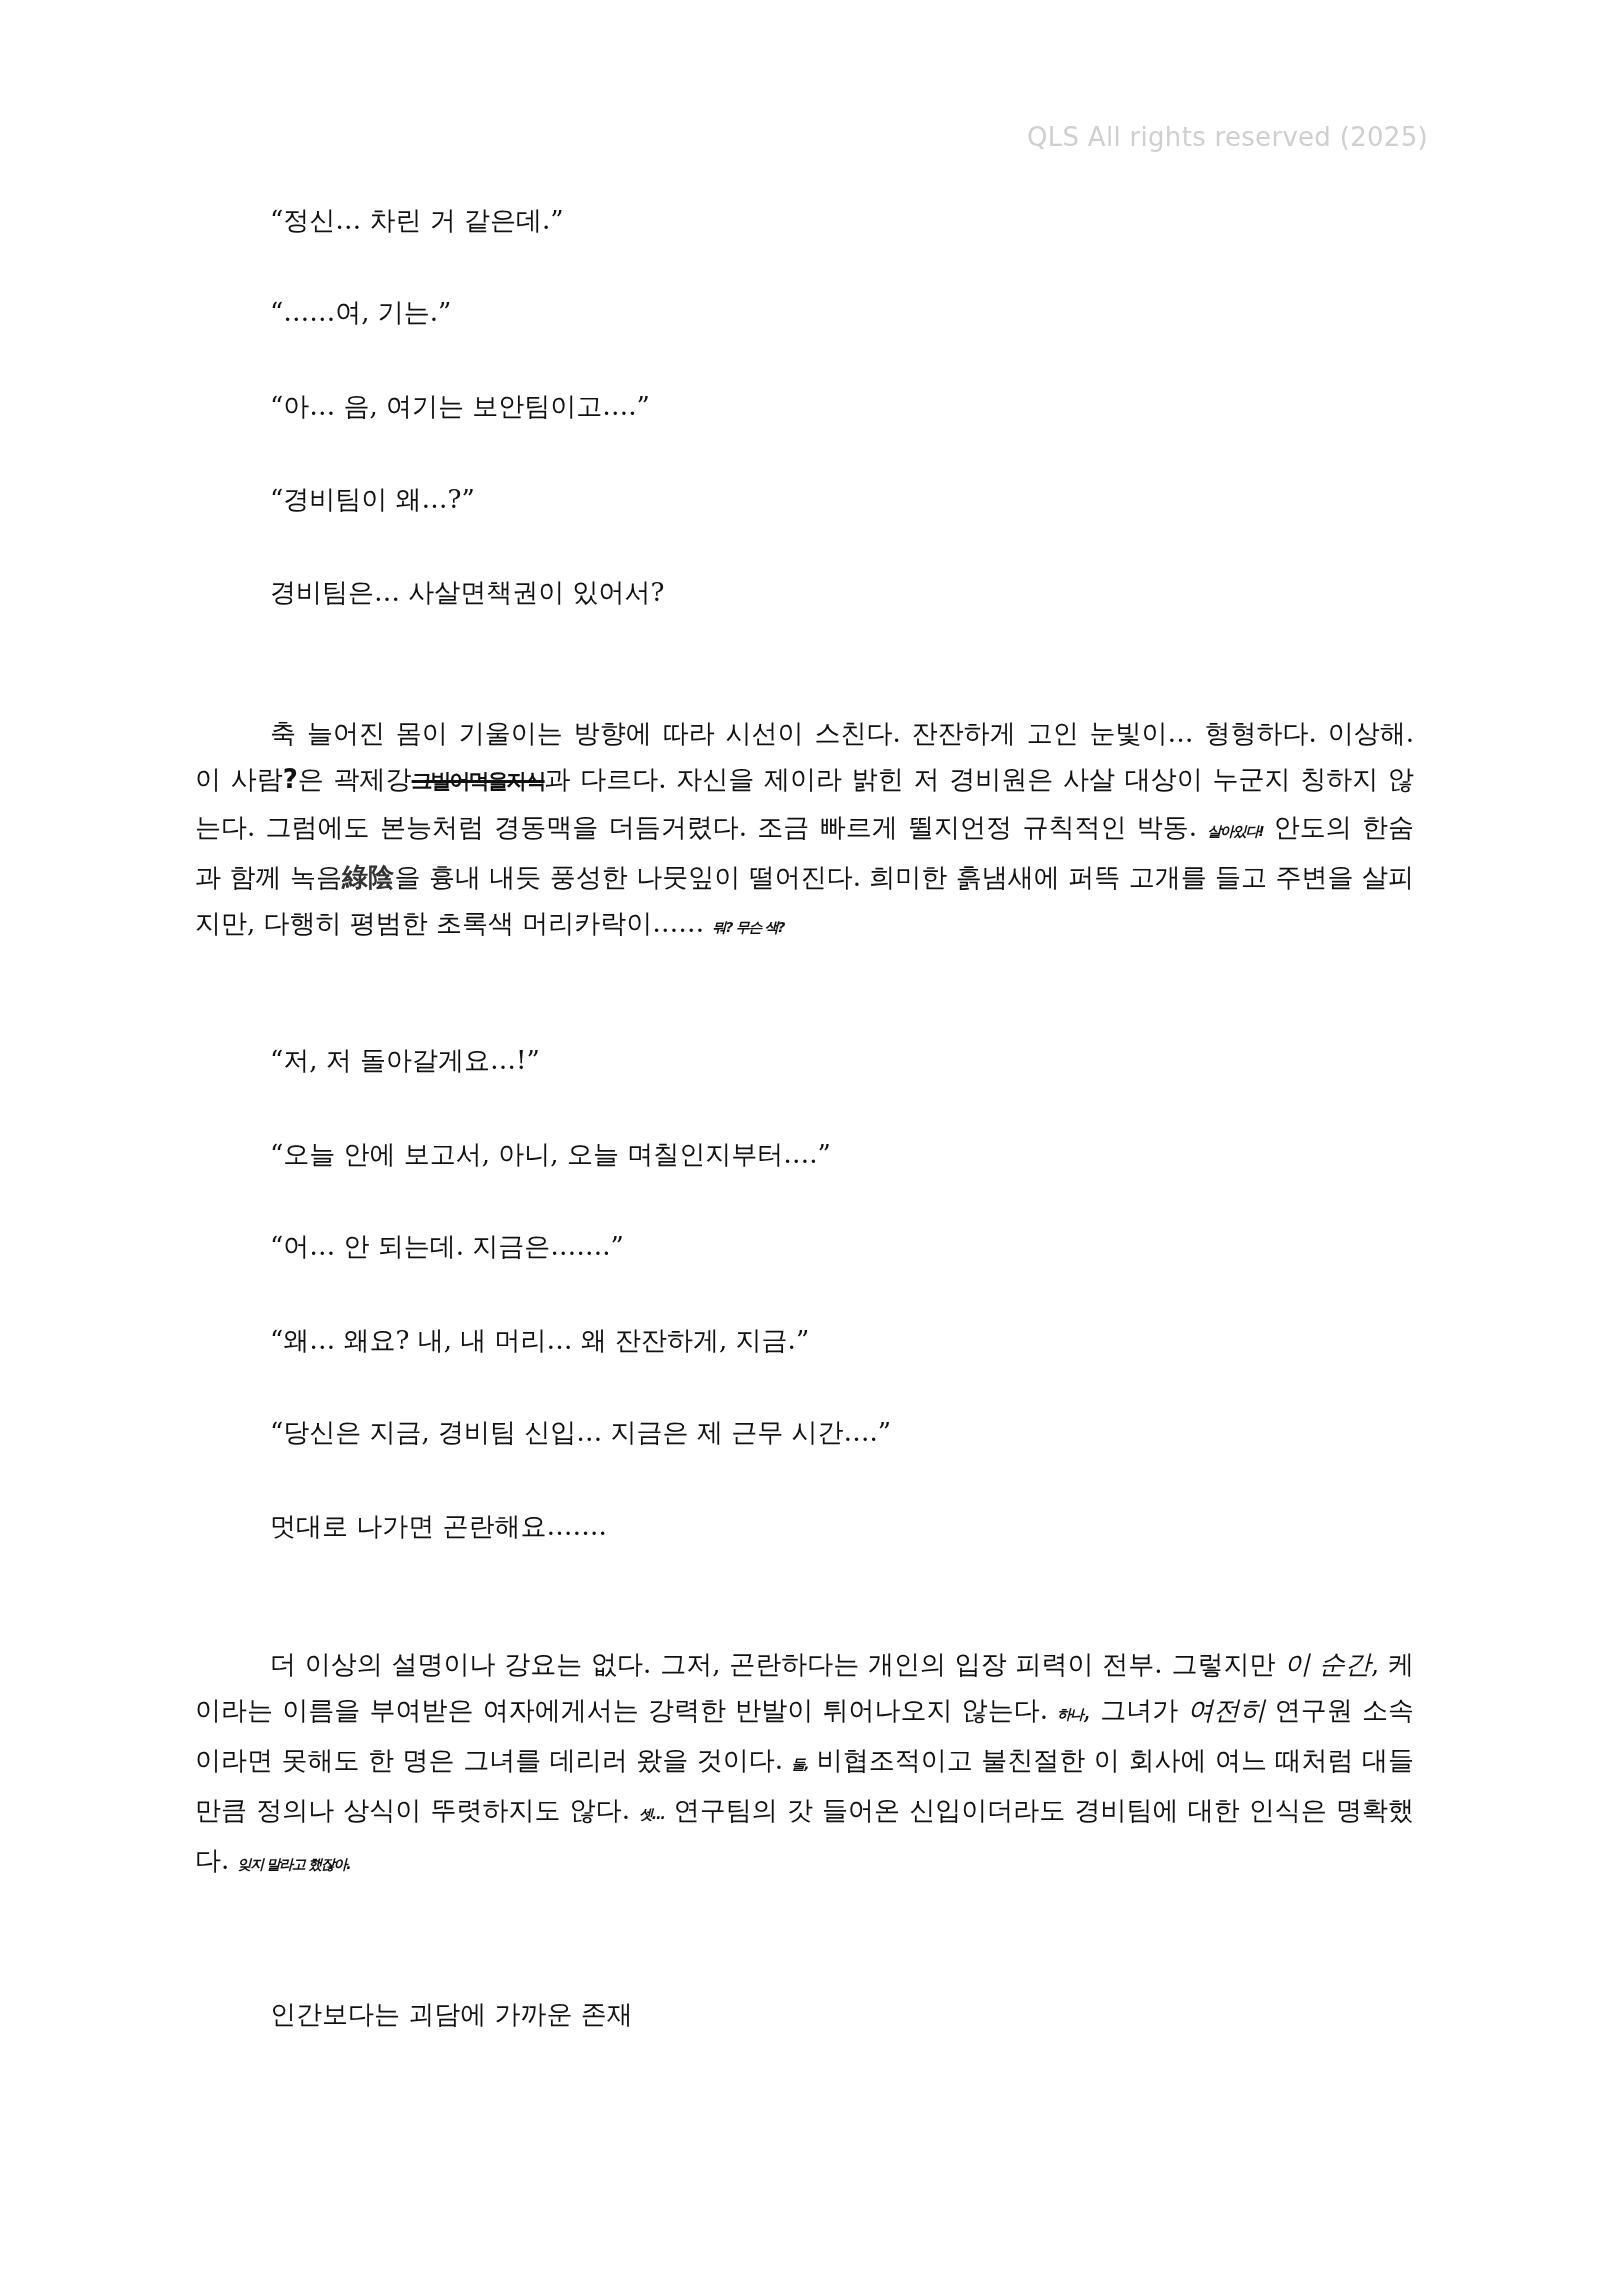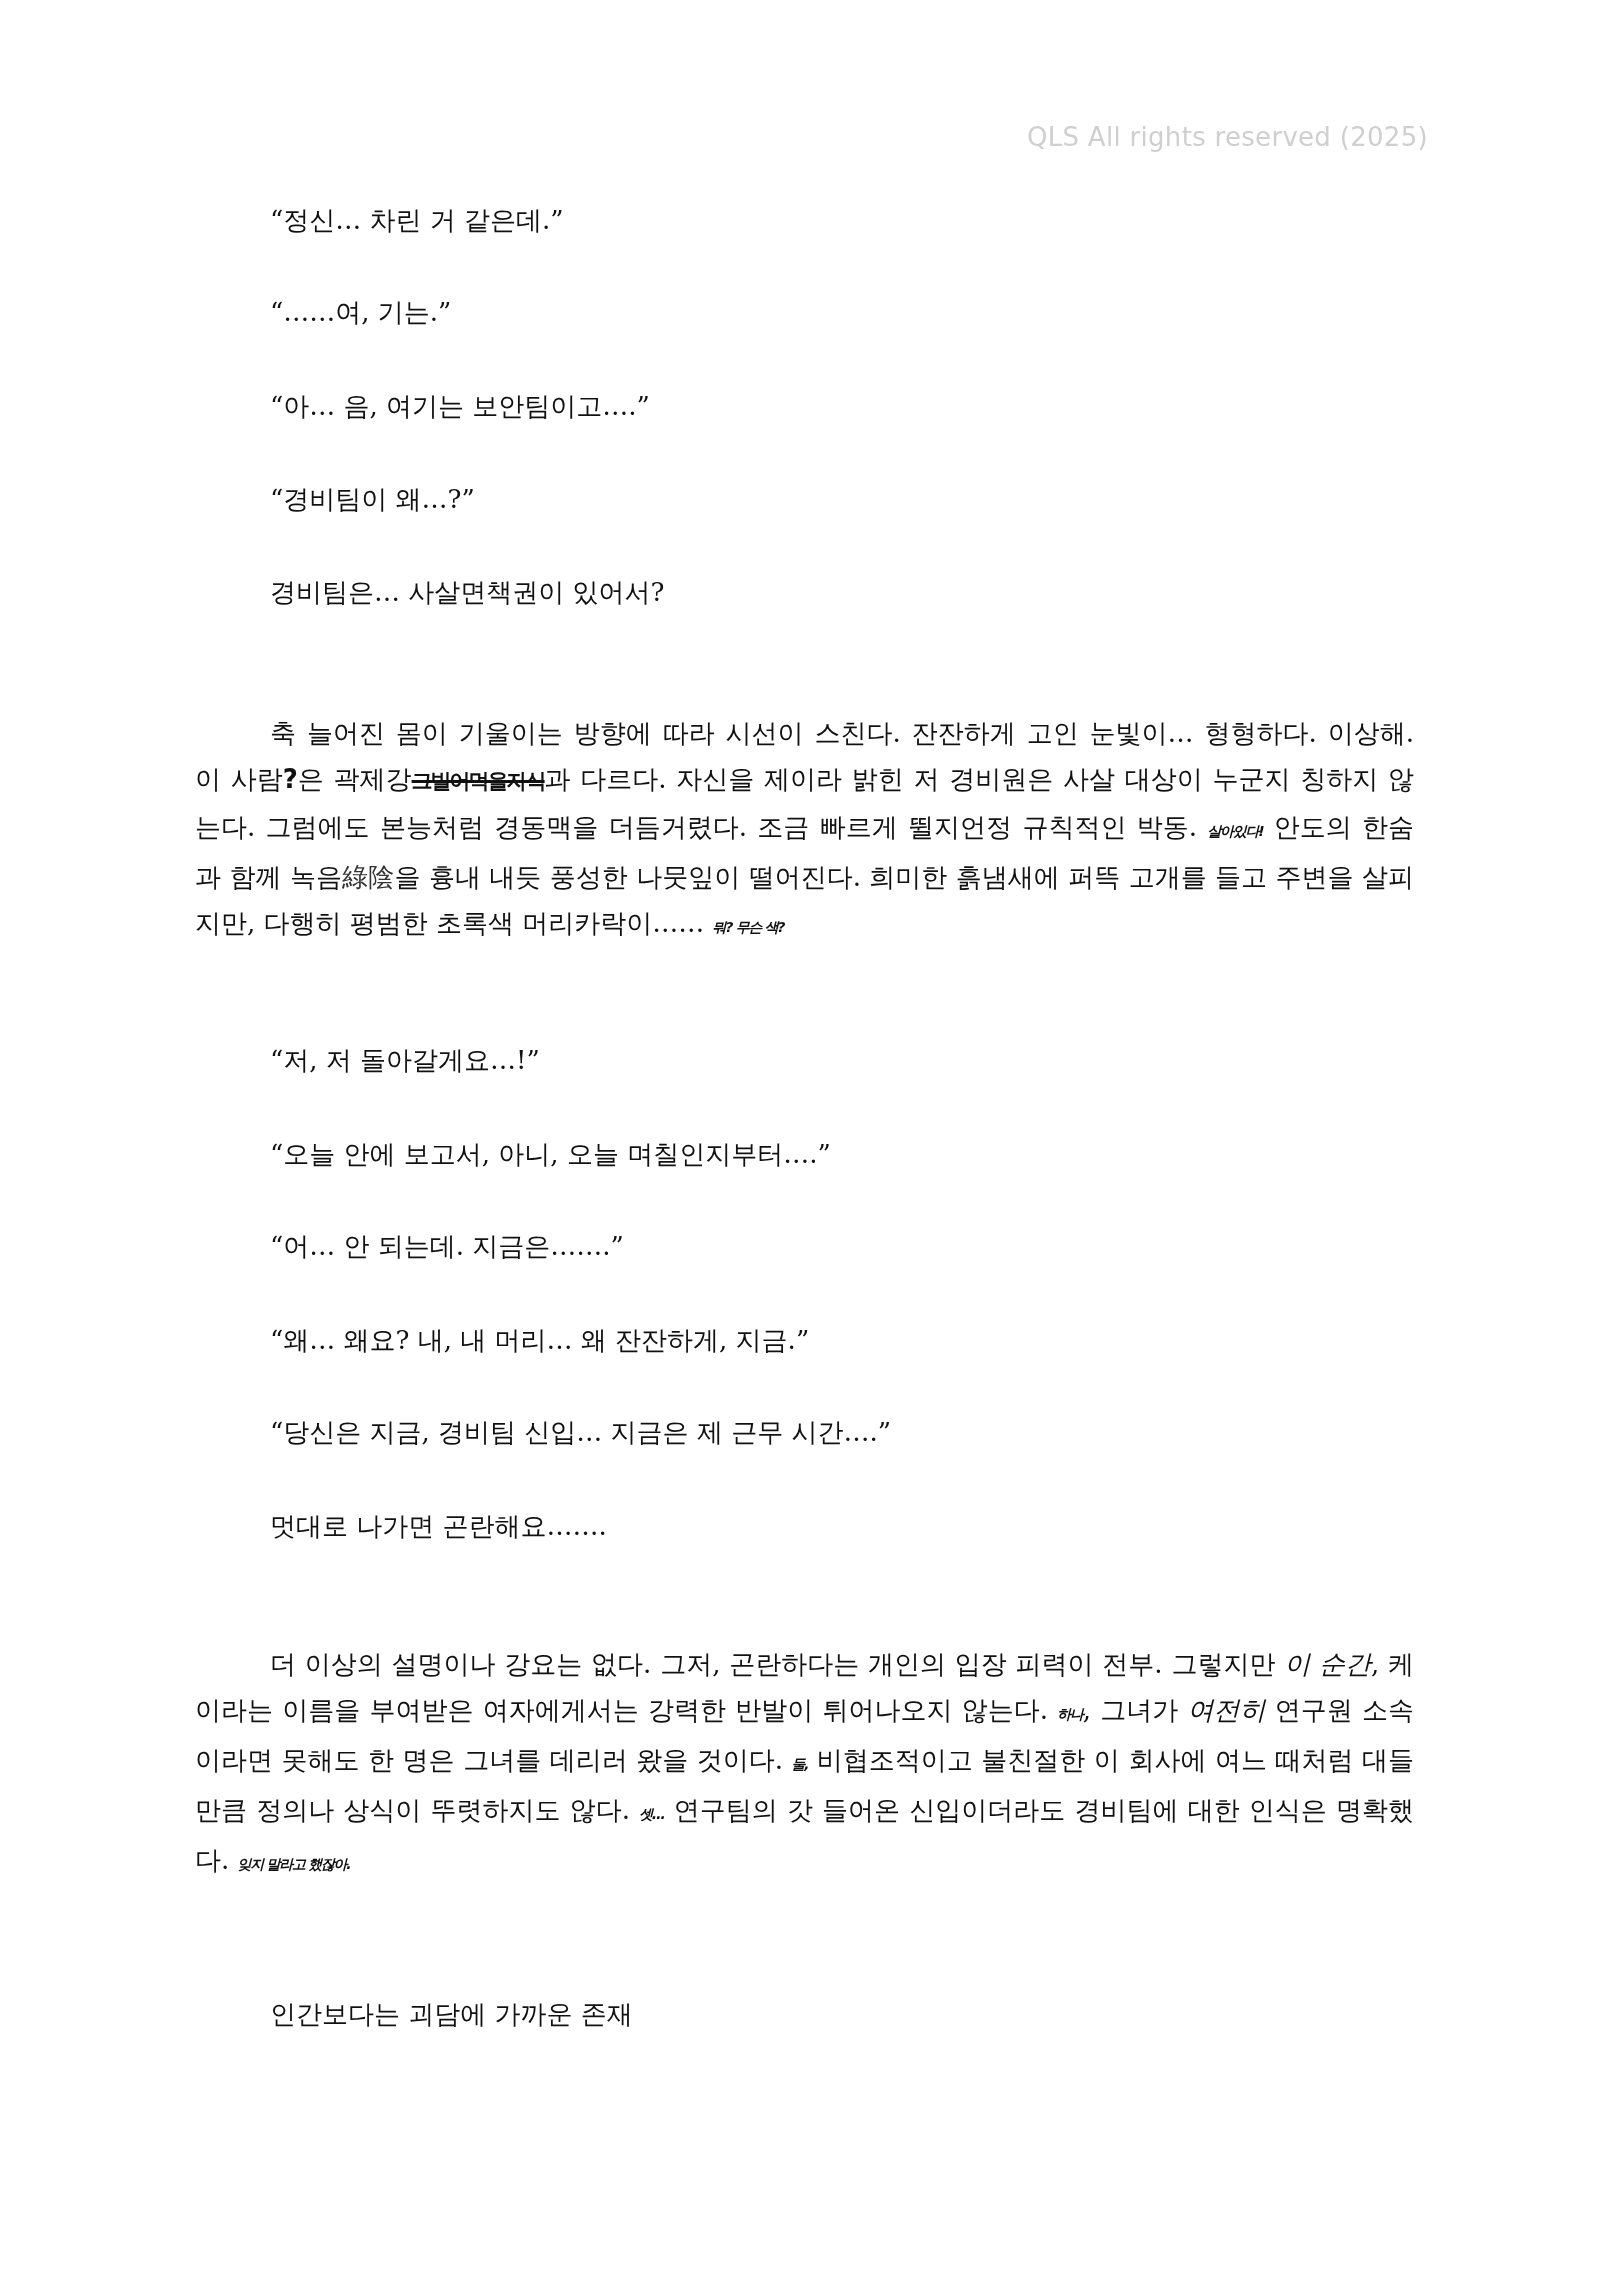--- a/index.html
+++ b/index.html
@@ -7,21 +7,21 @@
          font-family: "DejaVu Serif", "Liberation Serif", serif; color: #111; }
   .watermark { position: absolute; top: 96px; right: 189px; font-family: "DejaVu Sans", "Liberation Sans", sans-serif;
                font-size: 26px; color: #cfcfcf; letter-spacing: 0.3px; margin-top: 26px; }
   .page { position: absolute; left: 195px; top: 0; width: 1219px; }
   .line { position: absolute; left: 0; width: 1219px; font-size: 26px; line-height: 36px; white-space: nowrap; }
   .dlg { left: 75px; }
   .para { position: absolute; left: 0; width: 1219px; font-size: 26px; line-height: 46px; text-align: justify; text-align-last: left; }
   .para .ind { display: inline-block; width: 75px; }
   .hand { font-family: "DejaVu Sans", "Liberation Sans", sans-serif; font-weight: 700; font-style: italic; font-size: 14px; letter-spacing: -1.3px; }
   .strike { font-family: "DejaVu Sans", sans-serif; font-weight: 900; font-size: 21px; text-decoration: line-through; text-decoration-thickness: 2.6px; letter-spacing: -2px; }
-  .hanja { font-weight: 400; color: #333; }
+  .hanja { font-weight: 700; color: #333; }
   .ital { font-style: italic; margin-top: 43px; }
   .qmark { font-family: "DejaVu Sans", sans-serif; font-weight: 900; }
 </style>
 </head>
 <body>
 
 <div class="watermark">QLS All rights reserved (2025)</div>
 
 <div class="page">
 

